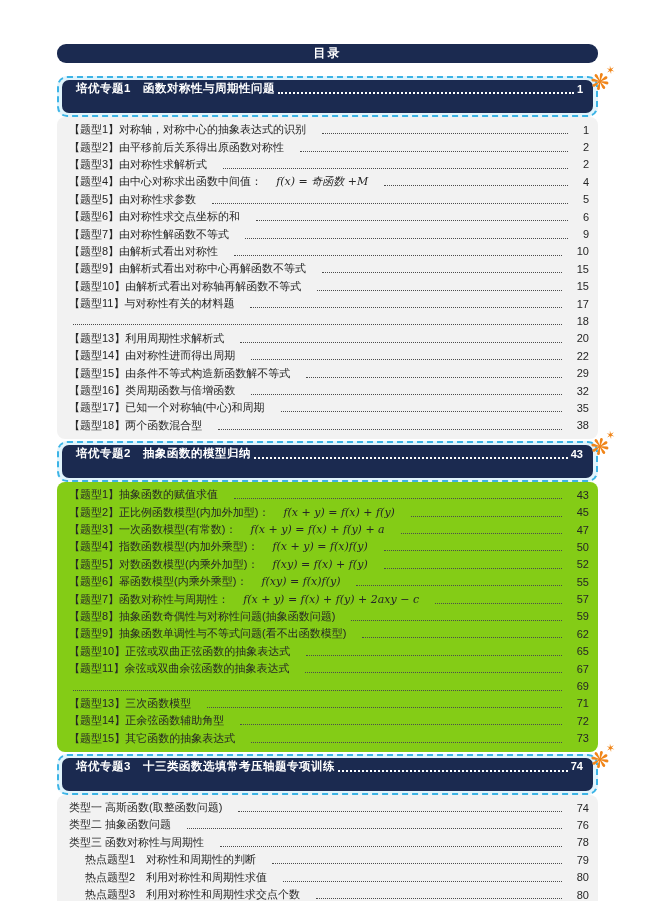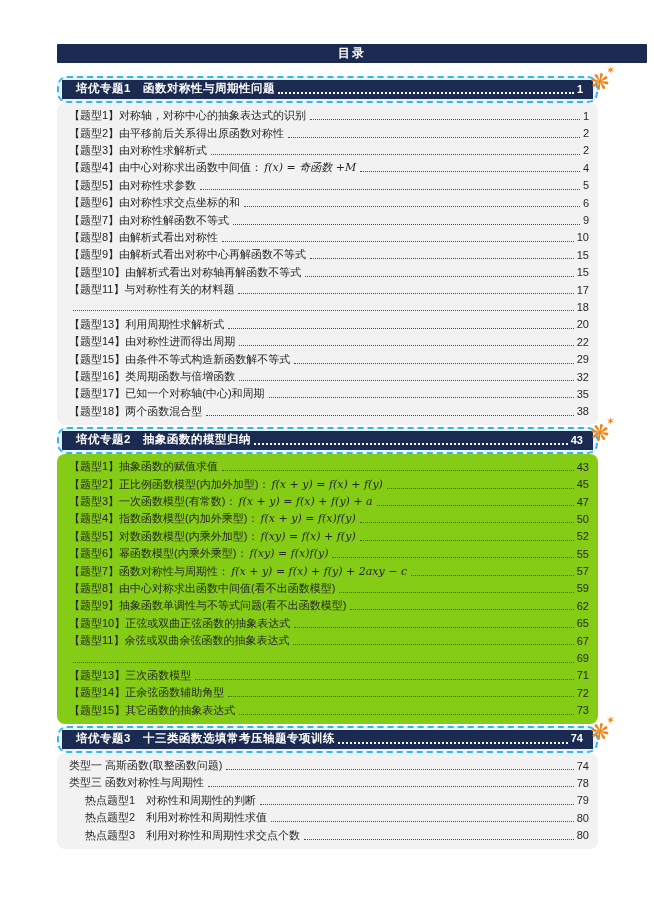--- a/index.html
+++ b/index.html
@@ -5,42 +5,42 @@
   html,body{margin:0;padding:0;}
   body{
     width:654px;height:901px;background:#ffffff;
     font-family:"Liberation Sans","DejaVu Sans",sans-serif;
     -webkit-font-smoothing:antialiased;
   }
   .page{position:relative;width:654px;height:901px;background:#fff;overflow:hidden;}
 
   
   .toc-bar{
-    position:absolute;left:57px;top:44px;width:590px;height:19px;
-    background:#1b2a50;border-radius:1px;
+    position:absolute;left:57px;top:44px;width:541px;height:19px;
+    background:#1b2a50;border-radius:9px;
     color:#fff;font-weight:bold;font-size:12px;line-height:19px;text-align:center;
     letter-spacing:2px;
   }
 
   .sections{position:absolute;left:57px;top:76px;width:541px;}
   .sec{margin-top:2px;}
   .sec:first-child{margin-top:0;}
 
   
   .sec-header{
     position:relative;
     border:2px dashed #3cb4e6;
     background:#e2f4fc;
     border-radius:10px;
     padding:2px 3px;
   }
   .sec-hbar{
     display:flex;align-items:center;
-    background:#1b2a50;border-radius:0;height:17px;
-    padding:0 10px 2px 14px;color:#fff;
+    background:#1b2a50;border-radius:7px;height:17px;
+    padding:0 10px 16px 14px;color:#fff;
   }
   .sec-title{
     font-weight:bold;font-size:11.5px;white-space:nowrap;letter-spacing:0.5px;
   }
   .sec-leader{
     flex:1;height:9px;margin:0 3px;
     border-bottom:2px dotted #ffffff;
   }
   .sec-page{font-weight:bold;font-size:11px;}
   .flower{
@@ -55,21 +55,21 @@
   }
 
   
   .panel{border-radius:8px;padding:4px 0 5px 0;}
   .panel.gray{background:#f2f2f2;}
   .panel.peach{background:#84cc16;}
 
   .row{
     display:flex;align-items:center;
     height:17.4px;padding:0 9px 0 12px;
-    font-size:11px;color:#262626;
+    font-size:11px;color:#262626;gap:12px;
   }
   .row.indent{padding-left:28px;}
   .row-text{white-space:nowrap;}
   .row-math{
     white-space:nowrap;
     font-family:"DejaVu Serif","Liberation Serif",serif;
     font-style:italic;font-size:11px;padding-left:2px;
   }
   .leader{
     flex:1;height:8px;margin:0 3px 0 4px;
@@ -234,21 +234,21 @@
             <span class="leader"></span>
             <span class="pagecol">55</span>
           </div>
           <div class="row">
             <span class="row-text">【题型7】函数对称性与周期性：</span>
             <span class="row-math">f(x + y) = f(x) + f(y) + 2axy − c</span>
             <span class="leader"></span>
             <span class="pagecol">57</span>
           </div>
           <div class="row">
-            <span class="row-text">【题型8】由中心对称求出函数中间值(看不出函数模型)</span>
+            <span class="row-text">【题型8】抽象函数奇偶性与对称性问题(抽象函数问题)</span>
             <span class="leader"></span>
             <span class="pagecol">59</span>
           </div>
           <div class="row">
             <span class="row-text">【题型9】抽象函数单调性与不等式问题(看不出函数模型)</span>
             <span class="leader"></span>
             <span class="pagecol">62</span>
           </div>
           <div class="row">
             <span class="row-text">【题型10】正弦或双曲正弦函数的抽象表达式</span>
@@ -291,20 +291,25 @@
           <span class="flower">❋</span>
           <span class="spark">✶</span>
         </div>
         <div class="panel gray">
           <div class="row">
             <span class="row-text">类型一 高斯函数(取整函数问题)</span>
             <span class="leader"></span>
             <span class="pagecol">74</span>
           </div>
           <div class="row">
+            <span class="row-text">类型二 抽象函数问题</span>
+            <span class="leader"></span>
+            <span class="pagecol">76</span>
+          </div>
+          <div class="row">
             <span class="row-text">类型三 函数对称性与周期性</span>
             <span class="leader"></span>
             <span class="pagecol">78</span>
           </div>
           <div class="row indent">
             <span class="row-text">热点题型1　对称性和周期性的判断</span>
             <span class="leader"></span>
             <span class="pagecol">79</span>
           </div>
           <div class="row indent">

